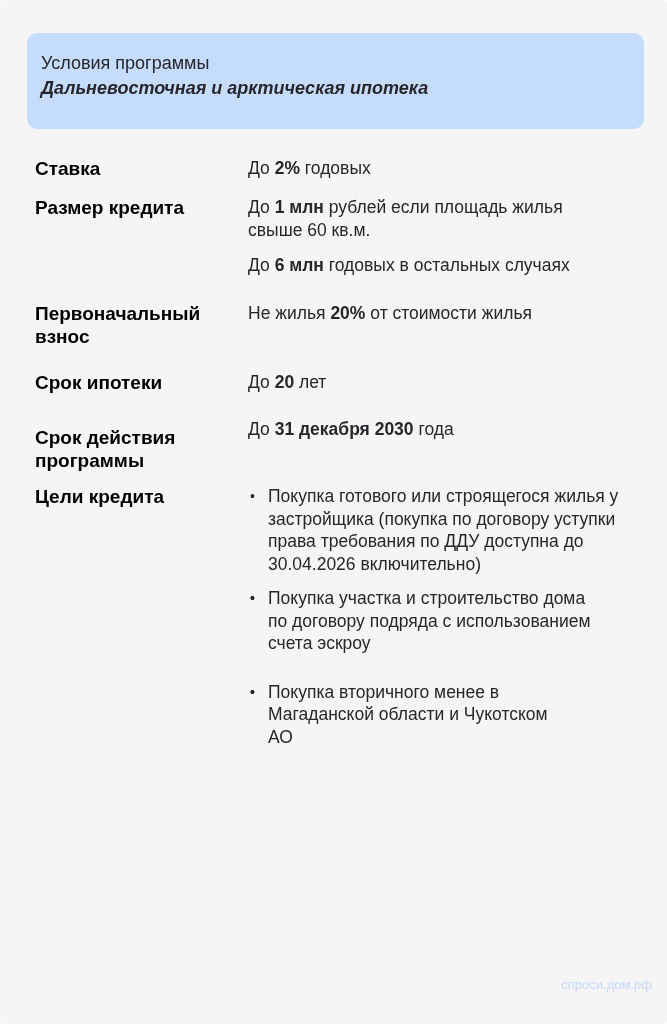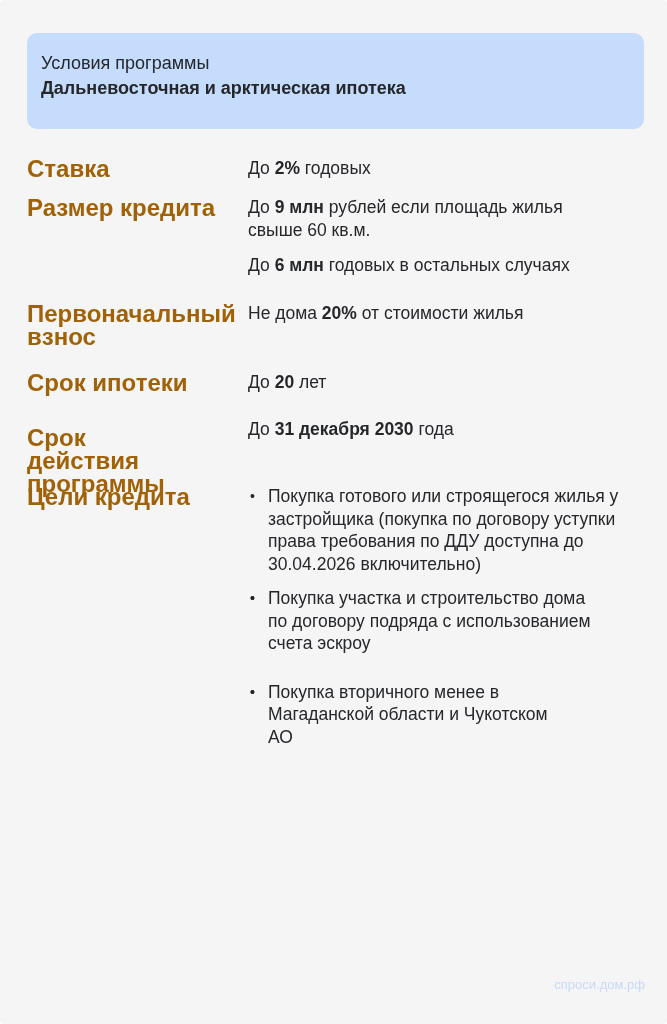--- a/index.html
+++ b/index.html
@@ -17,52 +17,52 @@
     left: 27px; top: 33px;
     width: 617px; height: 96px;
     background: #c5dcfd;
     border-radius: 10px;
     padding: 18px 14px 0 14px;
   }
   .header .subtitle {
     font-size: 18px; line-height: 25px; font-weight: 400; color: #25272b;
   }
   .header .title {
-    font-size: 18px; line-height: 25px; font-weight: 700; color: #25272b;
+    font-size: 18px; line-height: 25px; font-weight: 700; color: #25272b; font-style: italic;
   }
   .row {
     position: absolute;
     left: 27px;
     width: 610px;
   }
   .label {
-    position: absolute; left: 0; top: 0;
+    position: absolute; left: 8px; top: 0;
     width: 210px;
-    font-size: 24px; line-height: 23px; font-weight: 700; color: #a16207;
+    font-size: 19px; line-height: 23px; font-weight: 700; color: #000000;
   }
   .value {
     position: absolute; left: 221px; top: 0;
     width: 390px;
     font-size: 17.5px; line-height: 23px; font-weight: 400; color: #25272b;
   }
   .value b { font-weight: 700; }
   .value .para + .para { margin-top: 12px; }
   .bullets { list-style: none; }
   .bullets li {
     position: relative;
     padding-left: 20px;
     font-size: 17.5px; line-height: 22.5px; color: #25272b;
   }
   .bullets li .dot {
     position: absolute; left: 2px; top: 0;
     font-size: 14px;
   }
   .watermark {
     position: absolute;
-    right: 22px; top: 977px;
+    right: 15px; top: 977px;
     font-size: 13px; color: #c8d9f7;
   }
 </style>
 </head>
 <body>
 
 <div class="card">
 
   <div class="header">
     <div class="subtitle">Условия программы</div>
@@ -70,28 +70,28 @@
   </div>
 
   <div class="row" style="top:157px;">
     <div class="label">Ставка</div>
     <div class="value"><span>До </span><b>2%</b><span> годовых</span></div>
   </div>
 
   <div class="row" style="top:196px;">
     <div class="label">Размер кредита</div>
     <div class="value" style="width:350px;">
-      <div class="para"><span>До </span><b>9 млн</b><span> рублей если площадь жилья свыше 60 кв.м.</span></div>
+      <div class="para"><span>До </span><b>1 млн</b><span> рублей если площадь жилья свыше 60 кв.м.</span></div>
       <div class="para" style="width:400px;"><span>До </span><b>6 млн</b><span> годовых в остальных случаях</span></div>
     </div>
   </div>
 
   <div class="row" style="top:302px;">
     <div class="label" style="width:190px;">Первоначальный взнос</div>
-    <div class="value"><span>Не дома </span><b>20%</b><span> от стоимости жилья</span></div>
+    <div class="value"><span>Не жилья </span><b>20%</b><span> от стоимости жилья</span></div>
   </div>
 
   <div class="row" style="top:371px;">
     <div class="label">Срок ипотеки</div>
     <div class="value"><span>До </span><b>20</b><span> лет</span></div>
   </div>
 
   <div class="row" style="top:418px;">
     <div class="label" style="width:170px;margin-top:8px;">Срок действия программы</div>
     <div class="value"><span>До </span><b>31 декабря 2030</b><span> года</span></div>

